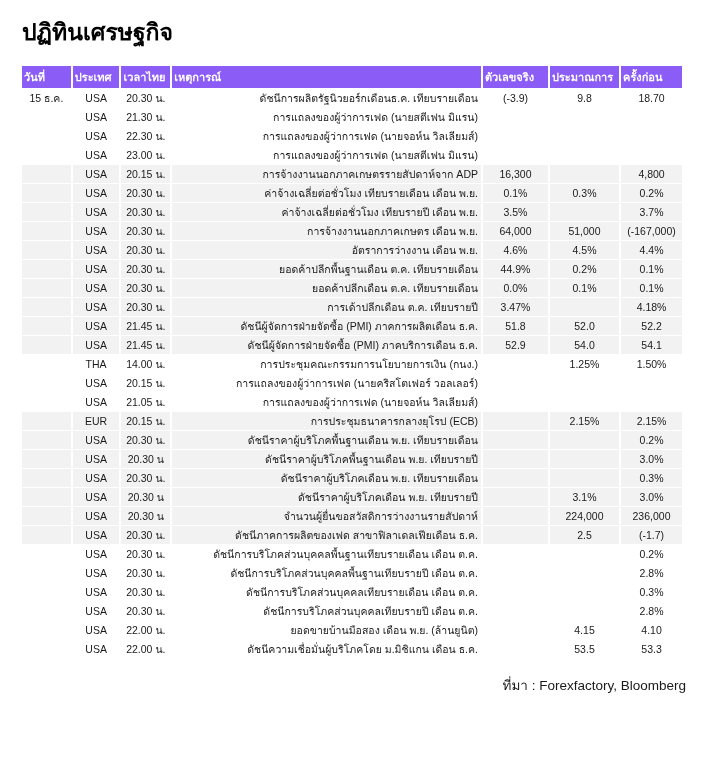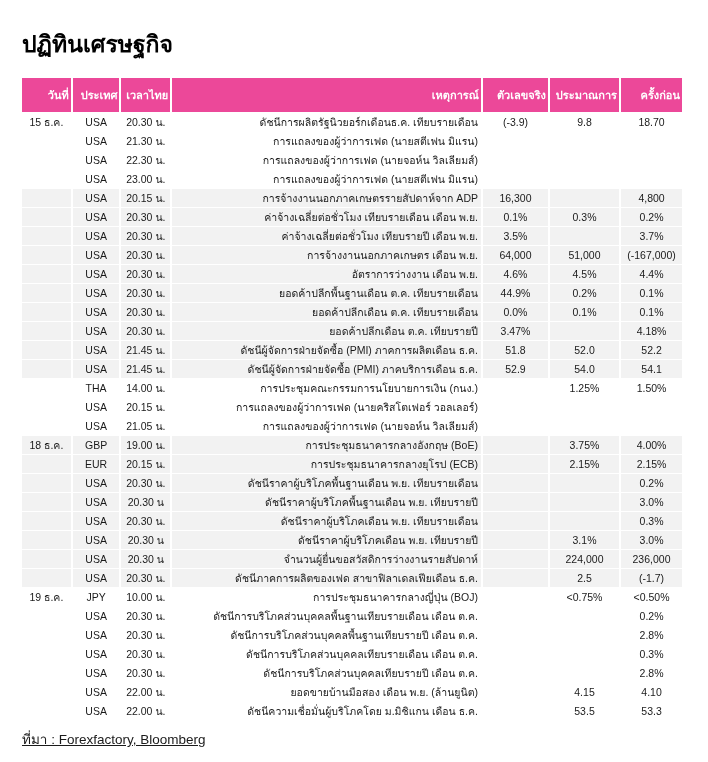--- a/index.html
+++ b/index.html
@@ -9,45 +9,45 @@
     height: 762px;
     background: #ffffff;
     font-family: "Liberation Sans", "DejaVu Sans", sans-serif;
     color: #1a1a1a;
   }
   .page { padding: 10px 22px 0 22px; }
   .page-title {
     font-size: 23px;
     font-weight: 700;
     color: #000000;
-    margin: 16px 0 15px 0;
+    margin: 4px 0 15px 0;
     letter-spacing: 0px;
   }
   table.calendar {
     width: 664px;
     table-layout: fixed;
     border-collapse: separate;
     border-spacing: 2px 1px;
     margin-left: -2px;
   }
   col.c-date     { width: 48px; }
   col.c-country  { width: 46px; }
   col.c-time     { width: 48px; }
   col.c-event    { width: 304px; }
   col.c-actual   { width: 64px; }
   col.c-forecast { width: 68px; }
   col.c-previous { width: 60px; }
   table.calendar th {
-    background: #ec4899;
+    background: #8b5cf6;
     color: #ffffff;
     font-size: 11px;
     font-weight: 700;
-    height: 34px;
+    height: 22px;
     padding: 0 2px;
-    text-align: right;
+    text-align: left;
     vertical-align: middle;
     overflow: hidden;
     white-space: nowrap;
   }
   table.calendar td {
     font-size: 10.5px;
     height: 18px;
     line-height: 12px;
     padding: 0 3px;
     text-align: center;
@@ -56,25 +56,24 @@
     white-space: nowrap;
   }
   table.calendar td.cell-event {
     text-align: right;
     padding-left: 10px;
   }
   tr.g-white td { background: #ffffff; }
   tr.g-gray  td { background: #f2f2f2; }
   .source-note {
     width: 664px;
-    text-align: left;
+    text-align: right;
     font-size: 13.5px;
     color: #1a1a1a;
-    margin-top: 7px;
-    text-decoration: underline;
+    margin-top: 15px;
   }
 </style>
 </head>
 <body>
 
 <div class="page">
 
   <h1 class="page-title">ปฏิทินเศรษฐกิจ</h1>
 
   <table class="calendar">
@@ -195,21 +194,21 @@
     <td class="cell-time">20.30 น.</td>
     <td class="cell-event">ยอดค้าปลีกเดือน ต.ค. เทียบรายเดือน</td>
     <td class="cell-actual">0.0%</td>
     <td class="cell-forecast">0.1%</td>
     <td class="cell-previous">0.1%</td>
   </tr>
         <tr class="g-gray">
     <td class="cell-date"></td>
     <td class="cell-country">USA</td>
     <td class="cell-time">20.30 น.</td>
-    <td class="cell-event">ยอดค้าปลีกเดือน ต.ค. เทียบรายปี</td>
+    <td class="cell-event">การเด้าปลีกเดือน ต.ค. เทียบรายปี</td>
     <td class="cell-actual">3.47%</td>
     <td class="cell-forecast"></td>
     <td class="cell-previous">4.18%</td>
   </tr>
         <tr class="g-gray">
     <td class="cell-date"></td>
     <td class="cell-country">USA</td>
     <td class="cell-time">21.45 น.</td>
     <td class="cell-event">ดัชนีผู้จัดการฝ่ายจัดซื้อ (PMI) ภาคการผลิตเดือน ธ.ค.</td>
     <td class="cell-actual">51.8</td>
@@ -246,29 +245,20 @@
         <tr class="g-white">
     <td class="cell-date"></td>
     <td class="cell-country">USA</td>
     <td class="cell-time">21.05 น.</td>
     <td class="cell-event">การแถลงของผู้ว่าการเฟด (นายจอห์น วิลเลียมส์)</td>
     <td class="cell-actual"></td>
     <td class="cell-forecast"></td>
     <td class="cell-previous"></td>
   </tr>
         <tr class="g-gray">
-    <td class="cell-date">18 ธ.ค.</td>
-    <td class="cell-country">GBP</td>
-    <td class="cell-time">19.00 น.</td>
-    <td class="cell-event">การประชุมธนาคารกลางอังกฤษ (BoE)</td>
-    <td class="cell-actual"></td>
-    <td class="cell-forecast">3.75%</td>
-    <td class="cell-previous">4.00%</td>
-  </tr>
-        <tr class="g-gray">
     <td class="cell-date"></td>
     <td class="cell-country">EUR</td>
     <td class="cell-time">20.15 น.</td>
     <td class="cell-event">การประชุมธนาคารกลางยุโรป (ECB)</td>
     <td class="cell-actual"></td>
     <td class="cell-forecast">2.15%</td>
     <td class="cell-previous">2.15%</td>
   </tr>
         <tr class="g-gray">
     <td class="cell-date"></td>
@@ -318,29 +308,20 @@
         <tr class="g-gray">
     <td class="cell-date"></td>
     <td class="cell-country">USA</td>
     <td class="cell-time">20.30 น.</td>
     <td class="cell-event">ดัชนีภาคการผลิตของเฟด สาขาฟิลาเดลเฟียเดือน ธ.ค.</td>
     <td class="cell-actual"></td>
     <td class="cell-forecast">2.5</td>
     <td class="cell-previous">(-1.7)</td>
   </tr>
         <tr class="g-white">
-    <td class="cell-date">19 ธ.ค.</td>
-    <td class="cell-country">JPY</td>
-    <td class="cell-time">10.00 น.</td>
-    <td class="cell-event">การประชุมธนาคารกลางญี่ปุ่น (BOJ)</td>
-    <td class="cell-actual"></td>
-    <td class="cell-forecast">&lt;0.75%</td>
-    <td class="cell-previous">&lt;0.50%</td>
-  </tr>
-        <tr class="g-white">
     <td class="cell-date"></td>
     <td class="cell-country">USA</td>
     <td class="cell-time">20.30 น.</td>
     <td class="cell-event">ดัชนีการบริโภคส่วนบุคคลพื้นฐานเทียบรายเดือน เดือน ต.ค.</td>
     <td class="cell-actual"></td>
     <td class="cell-forecast"></td>
     <td class="cell-previous">0.2%</td>
   </tr>
         <tr class="g-white">
     <td class="cell-date"></td>

